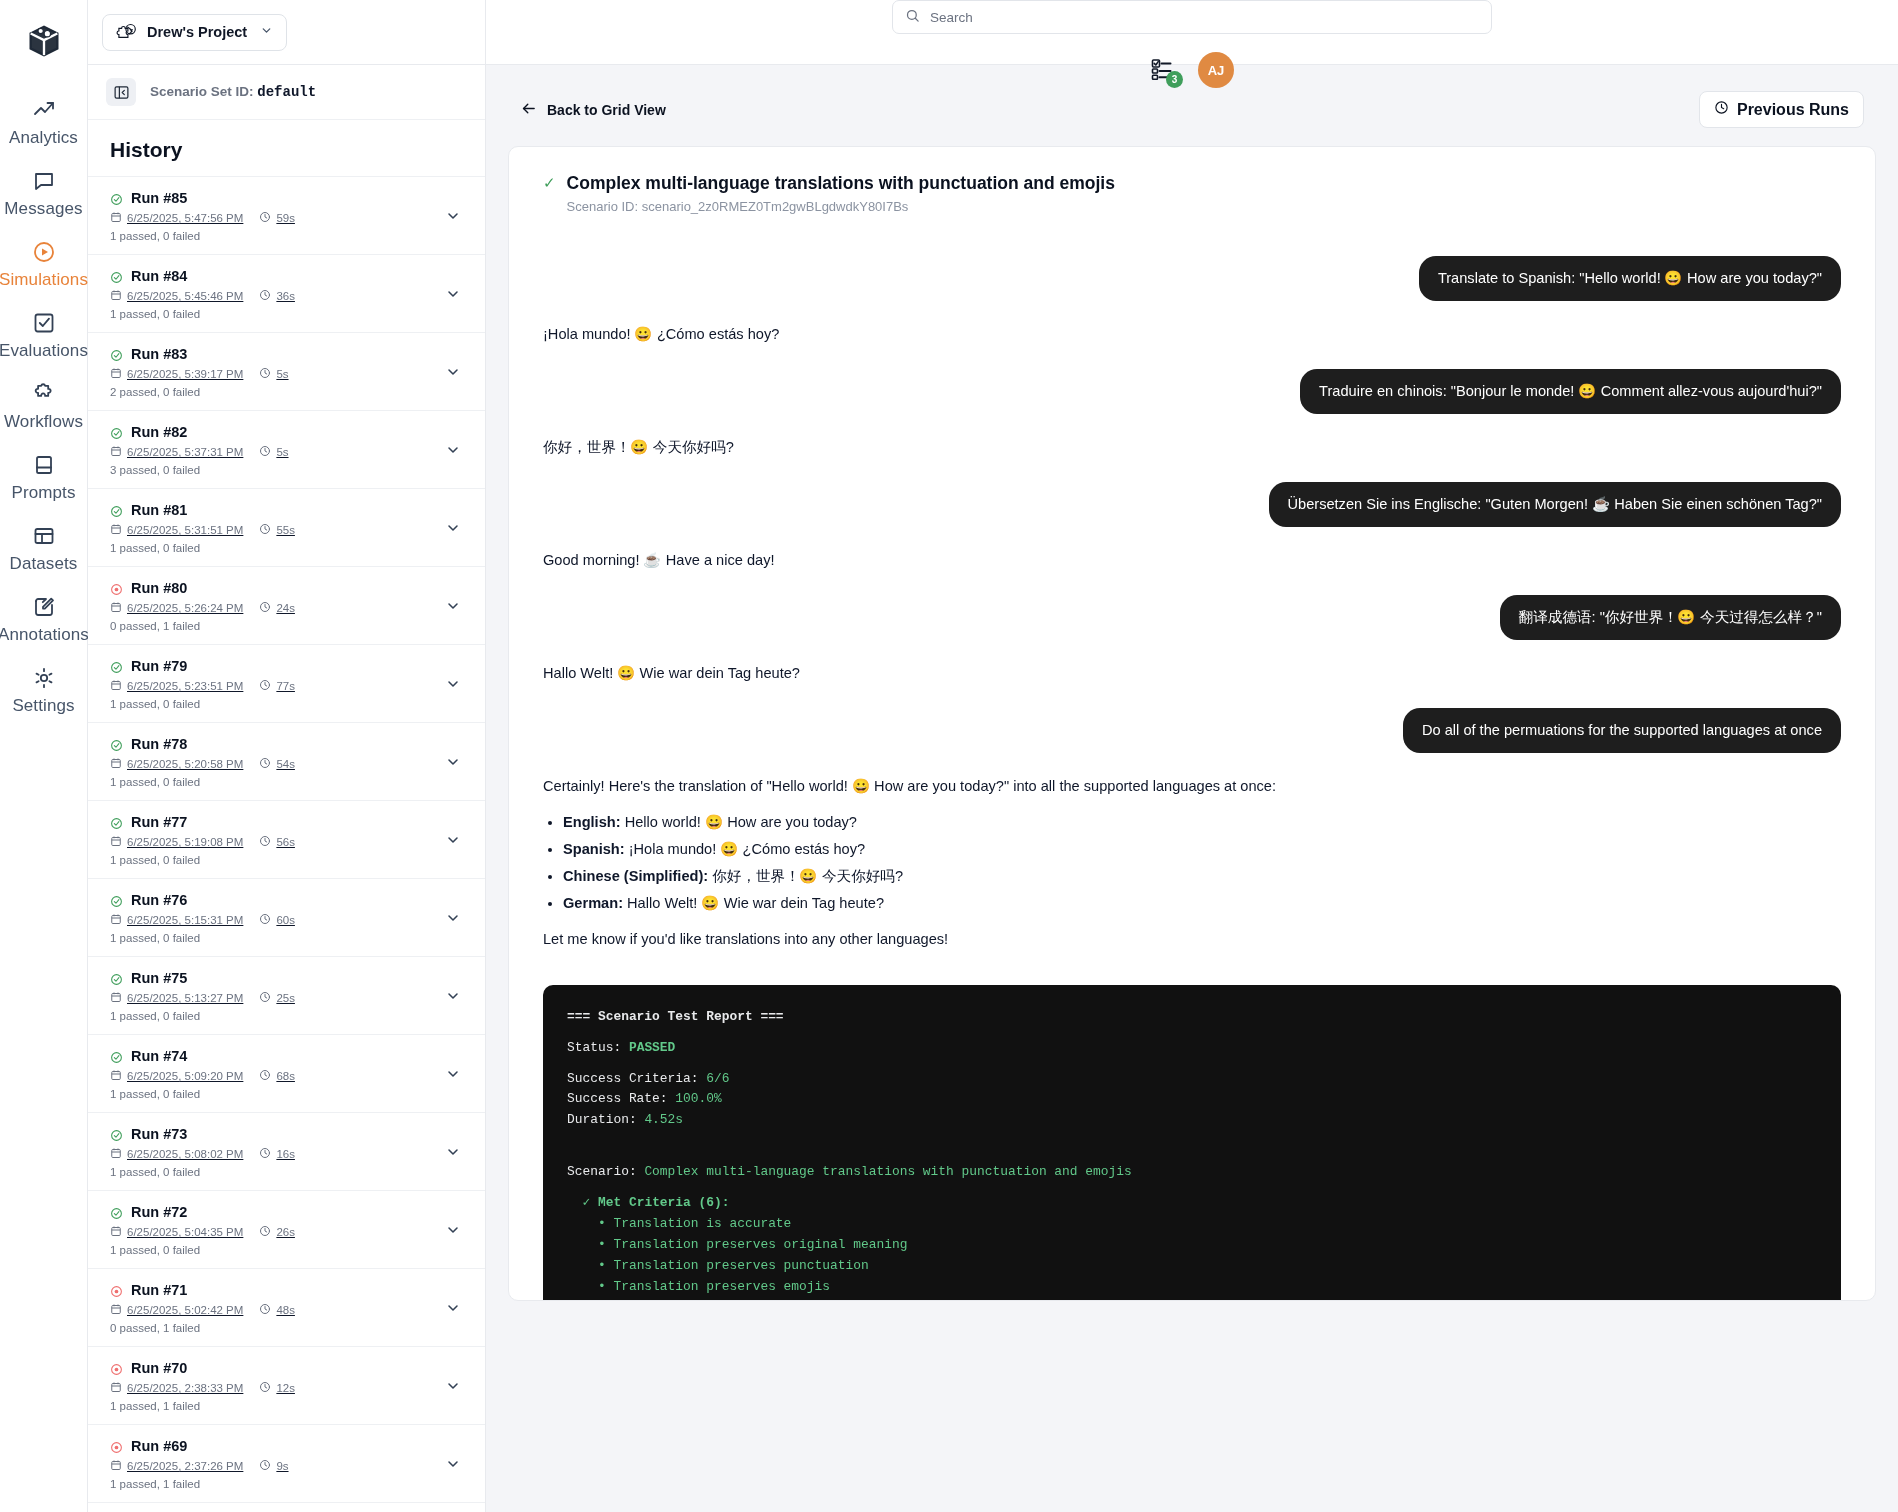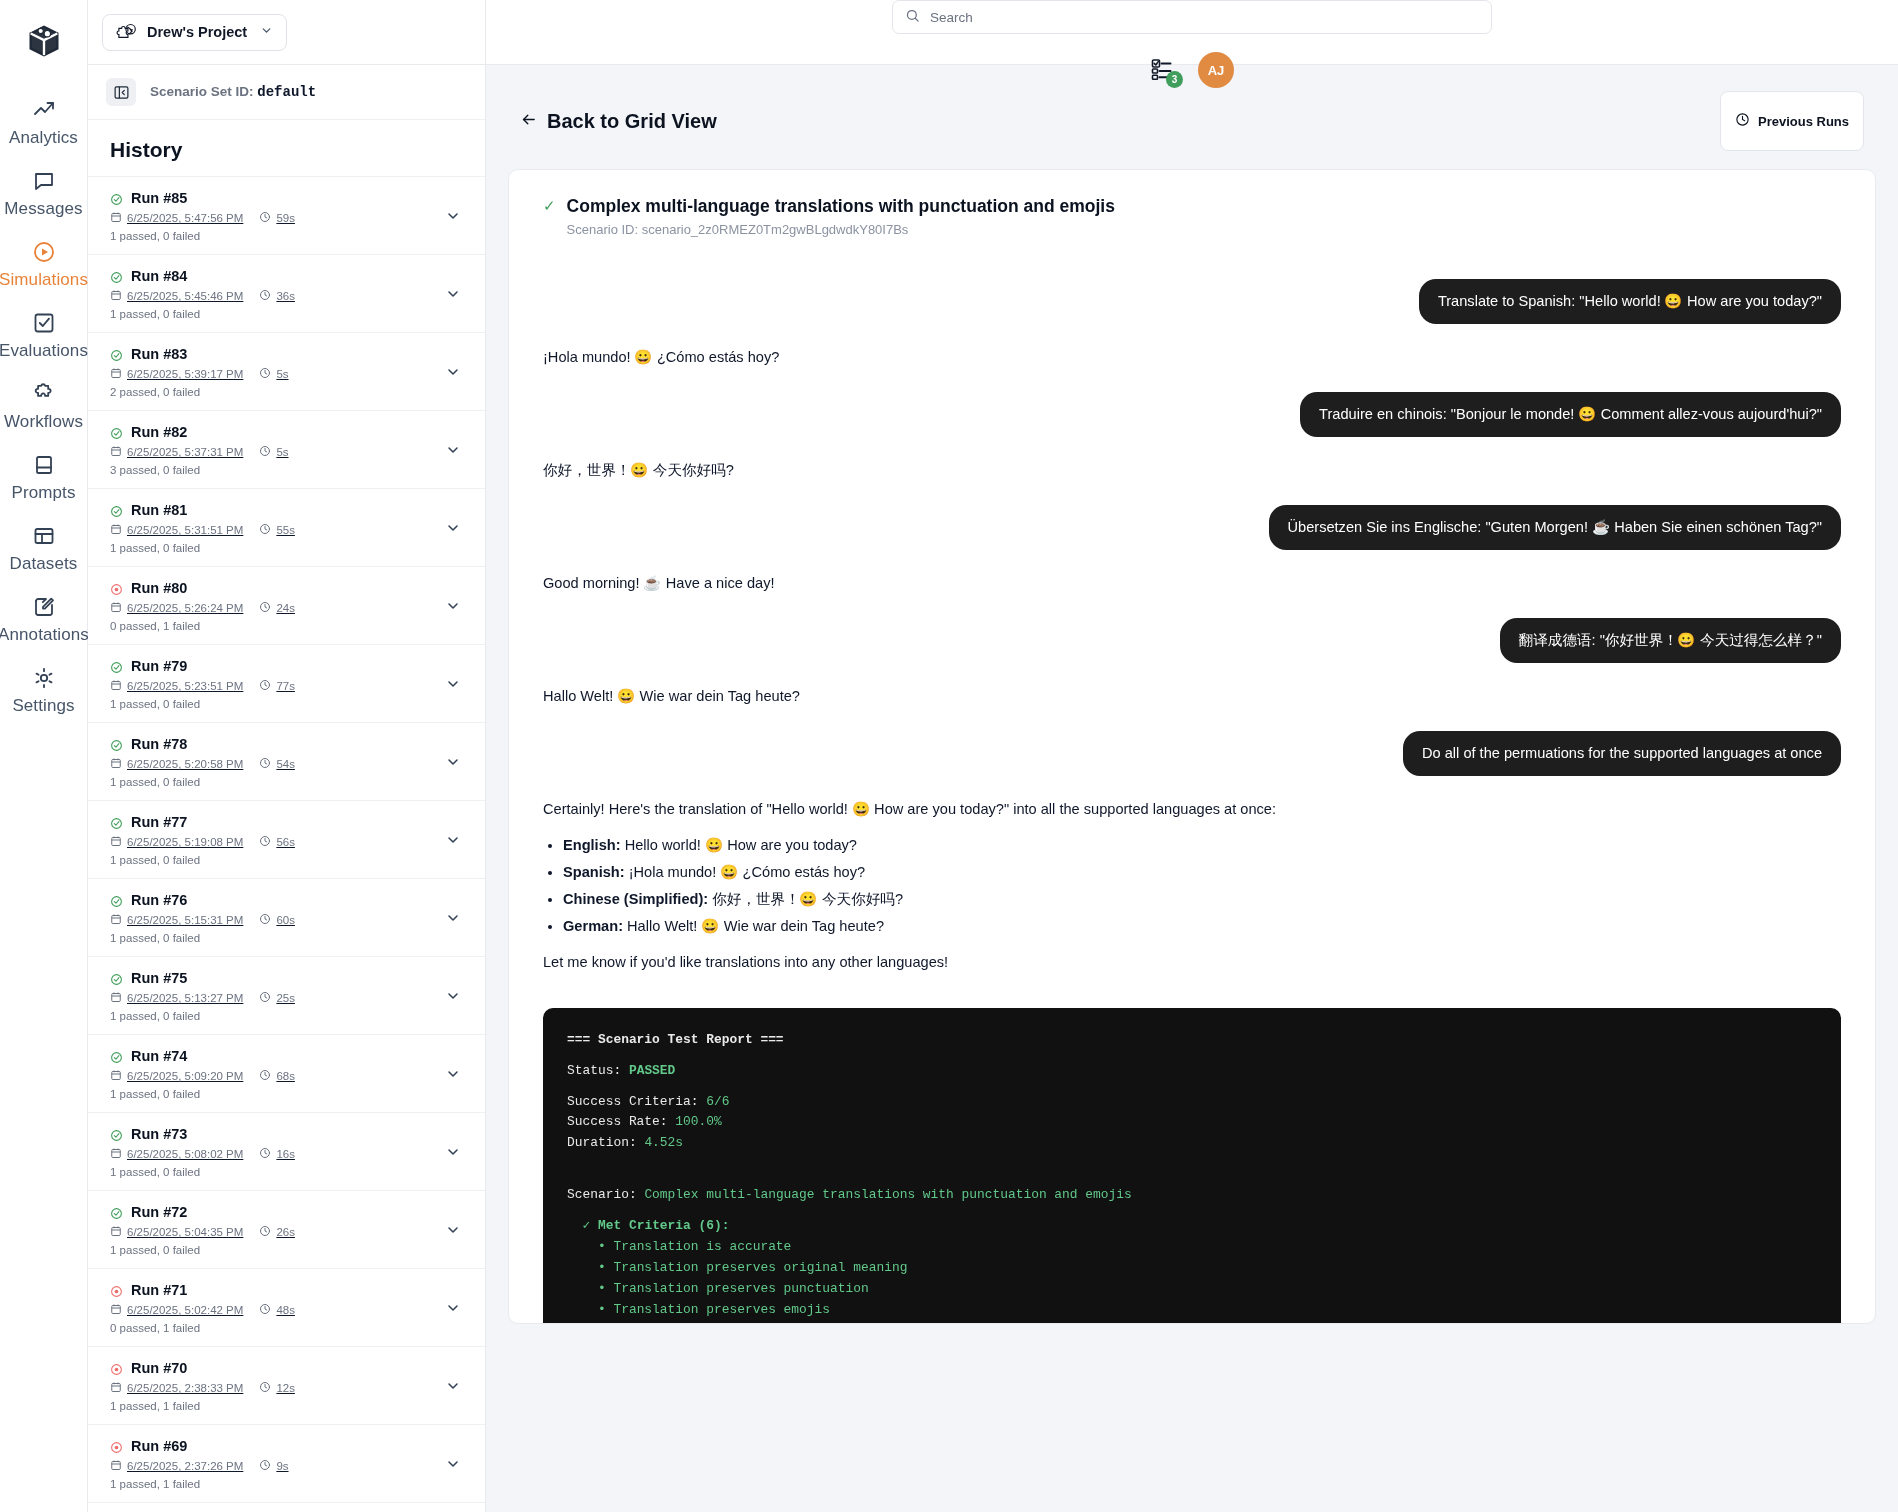--- a/index.html
+++ b/index.html
@@ -93,25 +93,25 @@
     display:flex; align-items:center; justify-content:center; line-height:1;
   }
   .avatar {
     width: 36px; height: 36px; border-radius: 50%; background: #e08a42;
     color:#fff; font-size: 13px; font-weight: 700;
     display:flex; align-items:center; justify-content:center; cursor:pointer;
   }
 
   .main-scroll { flex:1; padding: 12px 22px 0 22px; overflow:hidden; }
   .main-topline { display:flex; align-items:center; justify-content: space-between; padding: 14px 12px 18px 12px;}
-  .back-link { display:flex; align-items:center; gap:10px; font-size:20px; font-weight:700; color:#0b1220; cursor:pointer; }
+  .back-link { display:flex; align-items:center; gap:10px; font-size:14px; font-weight:700; color:#0b1220; cursor:pointer; }
   .prev-runs {
     display:flex; align-items:center; gap:8px; background:#fff;
-    border:1px solid #e2e5ea; border-radius:8px; padding: 20px 14px;
-    font-size: 13px; font-weight: 700; color:#0b1220; cursor:pointer;
+    border:1px solid #e2e5ea; border-radius:8px; padding: 8px 14px;
+    font-size: 16px; font-weight: 700; color:#0b1220; cursor:pointer;
   }
 
   .card {
     background:#fff; border:1px solid #e8eaee; border-radius: 10px;
     padding: 26px 34px 30px 34px; height: 1155px; overflow: hidden;
   }
   .scen-head { display:flex; gap:11px; align-items:flex-start; margin-bottom: 42px;}
   .scen-check { color:#3f9e5b; font-size: 15px; line-height: 1.35; }
   .scen-title { font-size: 17.5px; font-weight: 700; color:#0b1220; }
   .scen-id { font-size: 13px; color:#8b93a1; margin-top: 5px; }

